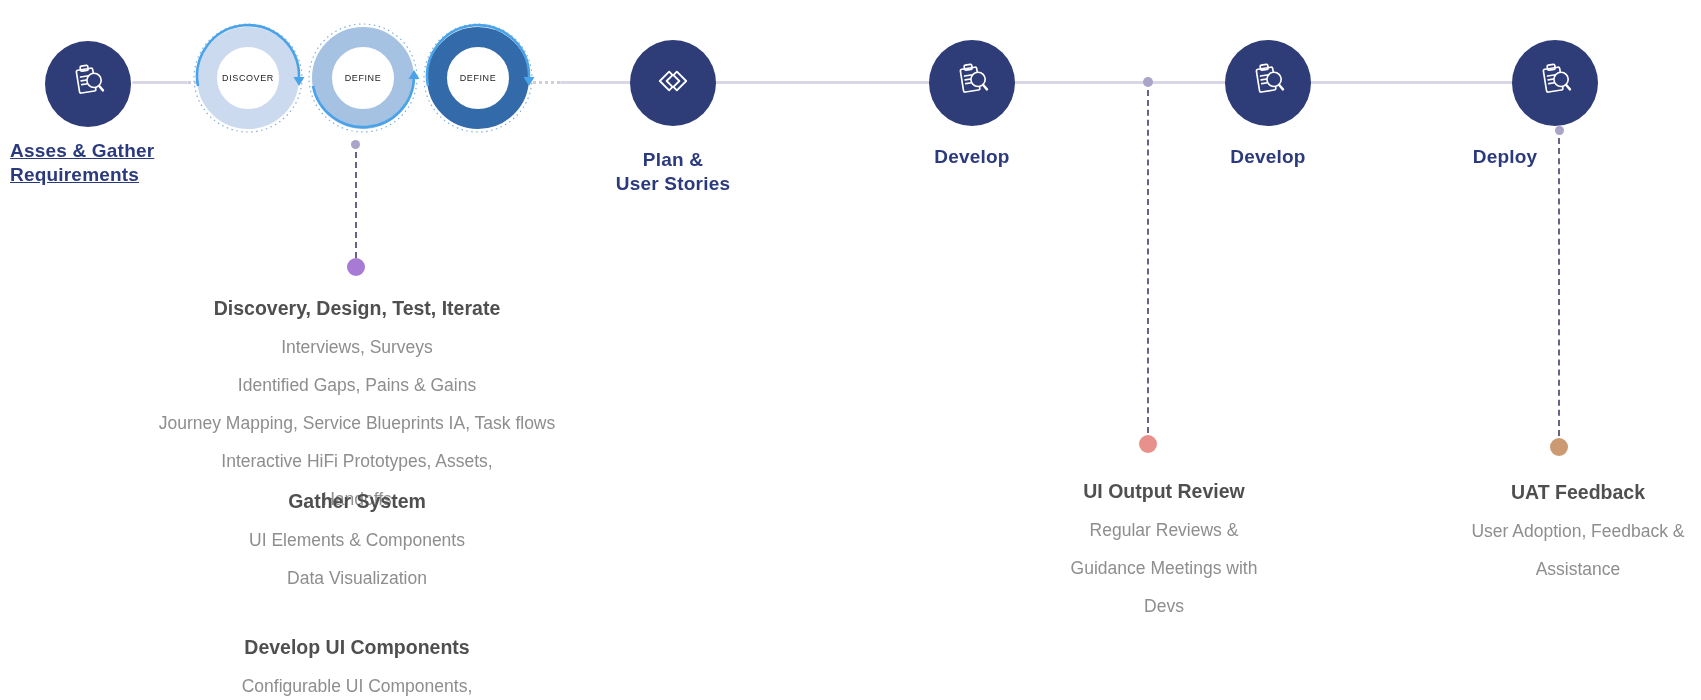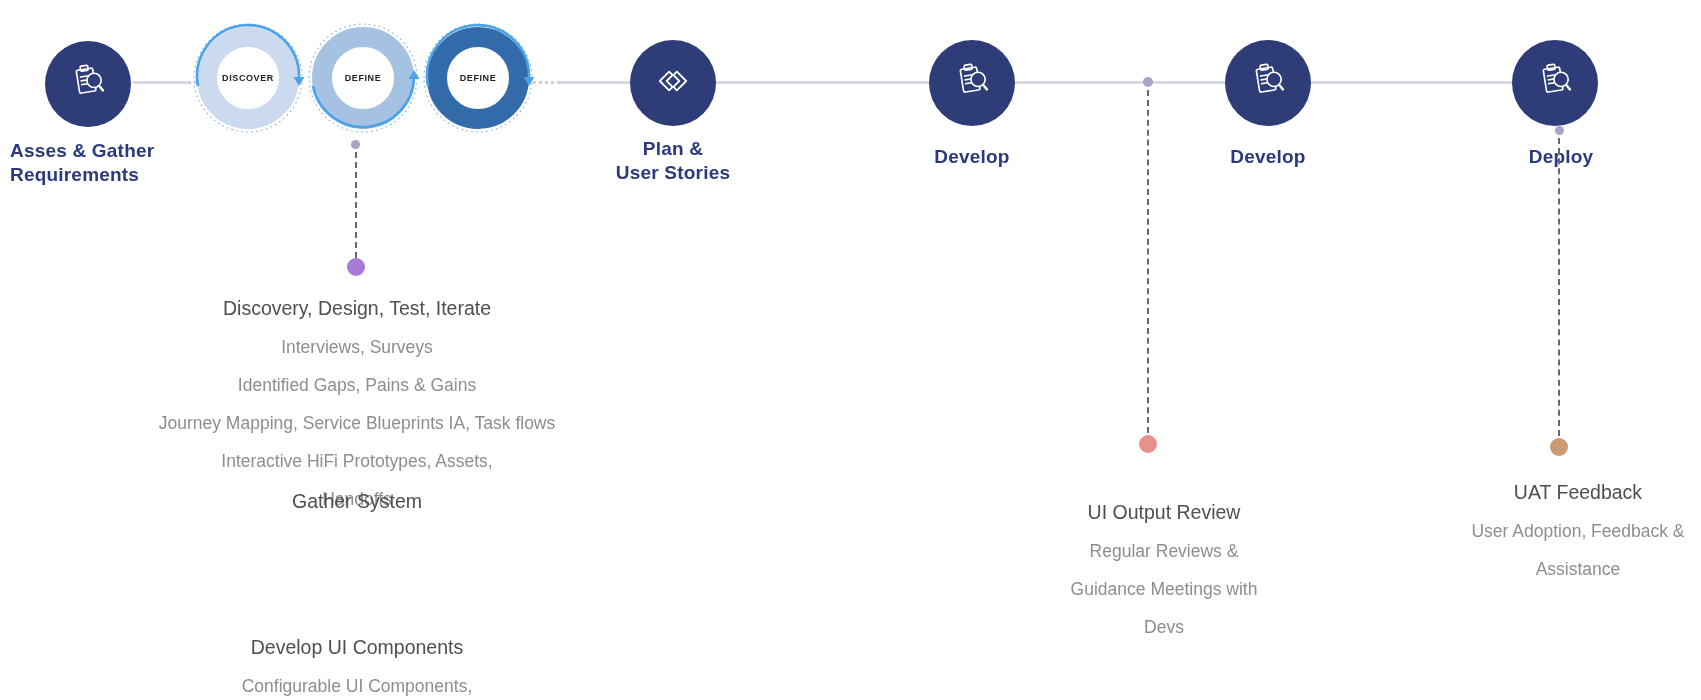--- a/index.html
+++ b/index.html
@@ -25,25 +25,25 @@
     position:absolute;color:#2b3a7d;font-weight:bold;font-size:19px;line-height:24px;
     white-space:pre-line;letter-spacing:.2px;
   }
   .center{text-align:center;width:220px;}
   
   .ring{position:absolute;width:116px;height:116px;}
   .ring svg{position:absolute;left:0;top:0;}
   .ring-label{
     position:absolute;left:0;top:0;width:116px;height:116px;
     display:flex;align-items:center;justify-content:center;
-    font-size:9px;font-weight:700;letter-spacing:.6px;color:#222;
+    font-size:9px;font-weight:400;letter-spacing:.6px;color:#222;
   }
   
   .ann{position:absolute;text-align:center;}
-  .ann-title{font-size:19.5px;font-weight:normal;color:#4f4f4f;margin:0 0 7px 0;line-height:25px;}
+  .ann-title{font-size:19.5px;font-weight:bold;color:#4f4f4f;margin:0 0 7px 0;line-height:25px;}
   .ann-lines{font-size:17.5px;color:#8e8e8e;line-height:38px;white-space:pre-line;}
 </style>
 </head>
 <body>
 
 <div id="canvas">
 
   <div class="hline" style="left:132px;width:56px;"></div>
   <div class="hstub" style="left:188px;width:9px;"></div>
   <div class="hstub" style="left:533px;width:27px;"></div>
@@ -87,32 +87,32 @@
           <rect x="15" y="4.8" width="7" height="4.6" rx="1.2"></rect>
           <line x1="14" y1="14.5" x2="21.5" y2="14.5"></line>
           <line x1="14" y1="18" x2="20.5" y2="18"></line>
           <line x1="14" y1="21.5" x2="19.5" y2="21.5"></line>
         </g>
         <circle cx="25.5" cy="18.5" r="6.5" fill="#2e3c78"></circle>
         <line x1="30.2" y1="23.6" x2="33.6" y2="27.6" stroke-width="2.2"></line>
       </svg>
     </span>
   </div>
-  <div class="stage-label" style="left:10px;top:139px;">Asses &amp; Gather
+  <div class="stage-label" style="left:10px;top:139px;text-decoration:underline;">Asses &amp; Gather
 Requirements</div>
 
   <div class="stage-circle" style="left:630px;top:40px;">
     <span>
       <svg width="44" height="44" viewBox="0 0 40 40" fill="none" stroke="#ffffff" stroke-width="1.7" stroke-linejoin="round">
         <path d="M16.5 11.5 L8 20 L16.5 28.5 L19.6 25.4 L14.2 20 L19.6 14.6 Z"></path>
         <path d="M23.5 11.5 L32 20 L23.5 28.5 L20.4 25.4 L25.8 20 L20.4 14.6 Z"></path>
       </svg>
     </span>
   </div>
-  <div class="stage-label center" style="left:563px;top:137px;">Plan &amp;
+  <div class="stage-label center" style="left:563px;top:148px;">Plan &amp;
 User Stories</div>
 
   <div class="stage-circle" style="left:929px;top:40px;">
     <span>
       <svg width="44" height="44" viewBox="0 0 40 40" fill="none" stroke="#ffffff" stroke-width="1.5" stroke-linecap="round" stroke-linejoin="round">
         <g transform="rotate(-9 20 20)">
           <rect x="11" y="8" width="15" height="21" rx="1.6"></rect>
           <rect x="15" y="4.8" width="7" height="4.6" rx="1.2"></rect>
           <line x1="14" y1="14.5" x2="21.5" y2="14.5"></line>
           <line x1="14" y1="18" x2="20.5" y2="18"></line>
@@ -150,21 +150,21 @@
           <rect x="15" y="4.8" width="7" height="4.6" rx="1.2"></rect>
           <line x1="14" y1="14.5" x2="21.5" y2="14.5"></line>
           <line x1="14" y1="18" x2="20.5" y2="18"></line>
           <line x1="14" y1="21.5" x2="19.5" y2="21.5"></line>
         </g>
         <circle cx="25.5" cy="18.5" r="6.5" fill="#2e3c78"></circle>
         <line x1="30.2" y1="23.6" x2="33.6" y2="27.6" stroke-width="2.2"></line>
       </svg>
     </span>
   </div>
-  <div class="stage-label center" style="left:1451px;top:145px;">Deploy</div>
+  <div class="stage-label center" style="left:1395px;top:145px;">Deploy</div>
 
   <div class="dot dot-top" style="left:351px;top:140px;width:9px;height:9px;"></div>
   <div class="vdash" style="left:355px;top:152px;height:106px;"></div>
   <div class="dot dot-purple" style="left:347px;top:258px;"></div>
 
   <div class="dot dot-top" style="left:1143px;top:77px;width:10px;height:10px;"></div>
   <div class="vdash" style="left:1147px;top:90px;height:343px;"></div>
   <div class="dot dot-salmon" style="left:1139px;top:435px;"></div>
 
   <div class="dot dot-top" style="left:1555px;top:126px;width:9px;height:9px;"></div>
@@ -175,29 +175,31 @@
     <div class="ann-title">Discovery, Design, Test, Iterate</div>
     <div class="ann-lines">Interviews, Surveys
 Identified Gaps, Pains &amp; Gains
 Journey Mapping, Service Blueprints IA, Task flows
 Interactive HiFi Prototypes, Assets,
 Handoffs</div>
   </div>
 
   <div class="ann" style="left:107px;top:489px;width:500px;">
     <div class="ann-title">Gather System</div>
+    <div class="ann-lines">UI Elements &amp; Components
+Data Visualization</div>
   </div>
 
   <div class="ann" style="left:107px;top:635px;width:500px;">
     <div class="ann-title">Develop UI Components</div>
     <div class="ann-lines">Configurable UI Components,
 Organisms, Templates, Data Viz</div>
   </div>
 
-  <div class="ann" style="left:1014px;top:500px;width:300px;text-align:center;">
+  <div class="ann" style="left:1014px;top:479px;width:300px;text-align:center;">
     <div class="ann-title">UI Output Review</div>
     <div class="ann-lines">Regular Reviews &amp;
 Guidance Meetings with
 Devs</div>
   </div>
 
   <div class="ann" style="left:1428px;top:480px;width:300px;">
     <div class="ann-title">UAT Feedback</div>
     <div class="ann-lines">User Adoption, Feedback &amp;
 Assistance</div>

